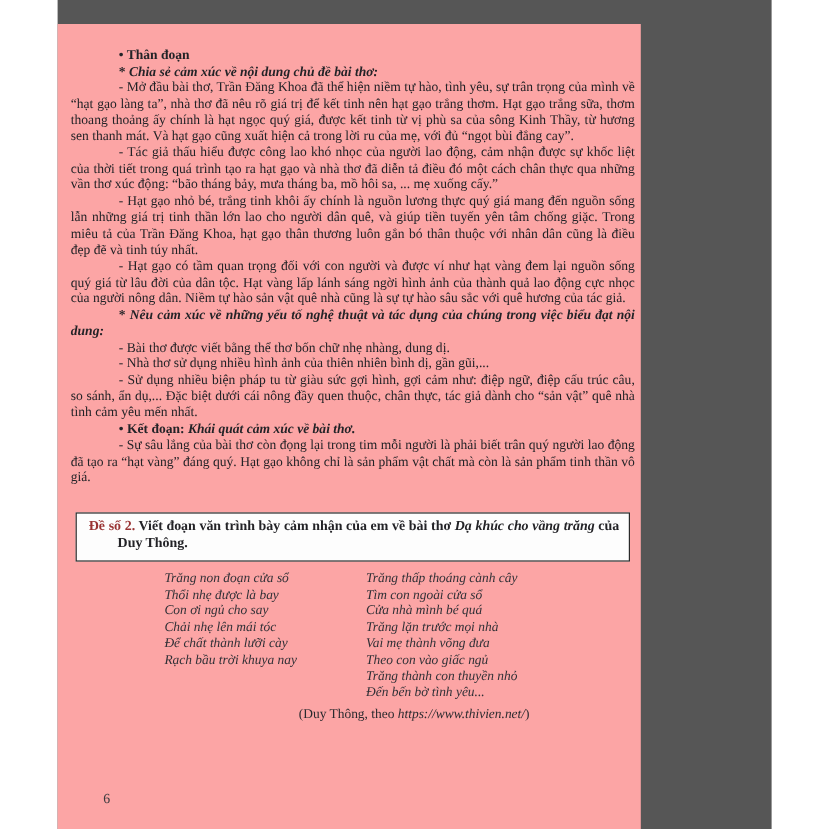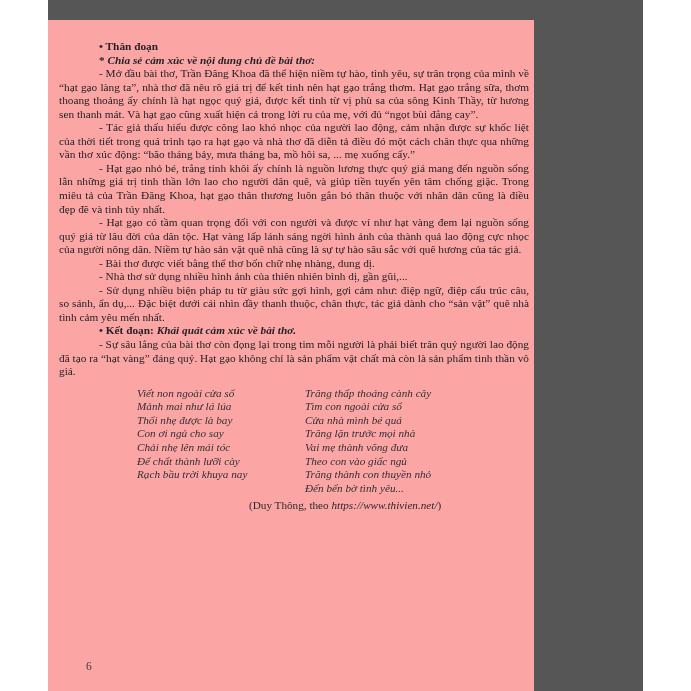--- a/index.html
+++ b/index.html
@@ -56,32 +56,35 @@
 <div class="paper">
   <div class="content">
 
     <div>
         <p class="head"><span class="s-b">• Thân đoạn</span></p>
         <p class="head"><span class="s-b">* </span><span class="s-bi">Chia sẻ cảm xúc về nội dung chủ đề bài thơ:</span></p>
         <p class="body"><span class="s-r">- Mở đầu bài thơ, Trần Đăng Khoa đã thể hiện niềm tự hào, tình yêu, sự trân trọng của mình về “hạt gạo làng ta”, nhà thơ đã nêu rõ giá trị để kết tinh nên hạt gạo trắng thơm. Hạt gạo trắng sữa, thơm thoang thoảng ấy chính là hạt ngọc quý giá, được kết tinh từ vị phù sa của sông Kinh Thầy, từ hương sen thanh mát. Và hạt gạo cũng xuất hiện cả trong lời ru của mẹ, với đủ “ngọt bùi đắng cay”.</span></p>
         <p class="body"><span class="s-r">- Tác giả thấu hiểu được công lao khó nhọc của người lao động, cảm nhận được sự khốc liệt của thời tiết trong quá trình tạo ra hạt gạo và nhà thơ đã diễn tả điều đó một cách chân thực qua những vần thơ xúc động: “bão tháng bảy, mưa tháng ba, mồ hôi sa, ... mẹ xuống cấy.”</span></p>
         <p class="body"><span class="s-r">- Hạt gạo nhỏ bé, trắng tinh khôi ấy chính là nguồn lương thực quý giá mang đến nguồn sống lẫn những giá trị tinh thần lớn lao cho người dân quê, và giúp tiền tuyến yên tâm chống giặc. Trong miêu tả của Trần Đăng Khoa, hạt gạo thân thương luôn gắn bó thân thuộc với nhân dân cũng là điều đẹp đẽ và tinh túy nhất.</span></p>
         <p class="body"><span class="s-r">- Hạt gạo có tầm quan trọng đối với con người và được ví như hạt vàng đem lại nguồn sống quý giá từ lâu đời của dân tộc. Hạt vàng lấp lánh sáng ngời hình ảnh của thành quả lao động cực nhọc của người nông dân. Niềm tự hào sản vật quê nhà cũng là sự tự hào sâu sắc với quê hương của tác giả.</span></p>
+        <p class="body"><span class="s-b">* </span><span class="s-bi">Nêu cảm xúc về những yếu tố nghệ thuật và tác dụng của chúng trong việc biểu đạt nội dung:</span></p>
         <p class="body"><span class="s-r">- Bài thơ được viết bằng thể thơ bốn chữ nhẹ nhàng, dung dị.</span></p>
         <p class="body"><span class="s-r">- Nhà thơ sử dụng nhiều hình ảnh của thiên nhiên bình dị, gần gũi,...</span></p>
-        <p class="body"><span class="s-r">- Sử dụng nhiều biện pháp tu từ giàu sức gợi hình, gợi cảm như: điệp ngữ, điệp cấu trúc câu, so sánh, ẩn dụ,... Đặc biệt dưới cái nhìn đầy thanh thuộc, chân thực, tác giả dành cho “sản vật” quê nhà tình cảm yêu mến nhất.</span></p>
+        <p class="body"><span class="s-r">- Sử dụng nhiều biện pháp tu từ giàu sức gợi hình, gợi cảm như: điệp ngữ, điệp cấu trúc câu, so sánh, ẩn dụ,... Đặc biệt dưới cái nông đầy quen thuộc, chân thực, tác giả dành cho “sản vật” quê nhà tình cảm yêu mến nhất.</span></p>
         <p class="head"><span class="s-b">• Kết đoạn: </span><span class="s-bi">Khái quát cảm xúc về bài thơ.</span></p>
         <p class="body"><span class="s-r">- Sự sâu lắng của bài thơ còn đọng lại trong tim mỗi người là phải biết trân quý người lao động đã tạo ra “hạt vàng” đáng quý. Hạt gạo không chỉ là sản phẩm vật chất mà còn là sản phẩm tinh thần vô giá.</span></p>
       </div>
 
+    <div class="box">
+      <p><span class="s-rb">Đề số 2.</span><span class="s-b"> Viết đoạn văn trình bày cảm nhận của em về bài thơ </span><span class="s-bi">Dạ khúc cho vầng trăng</span><span class="s-b"> của Duy Thông.</span></p>
+    </div>
 
     <div class="poem">
       <div class="poem-col left">
-          <div>Viết non ngoài cửa sổ</div>
-          <div>Mảnh mai như lá lúa</div>
+          <div>Trăng non đoạn cửa sổ</div>
           <div>Thổi nhẹ được là bay</div>
           <div>Con ơi ngủ cho say</div>
           <div>Chải nhẹ lên mái tóc</div>
           <div>Để chất thành lưỡi cày</div>
           <div>Rạch bầu trời khuya nay</div>
         </div>
       <div class="poem-col right">
           <div>Trăng thấp thoáng cành cây</div>
           <div>Tìm con ngoài cửa sổ</div>
           <div>Cửa nhà mình bé quá</div>

